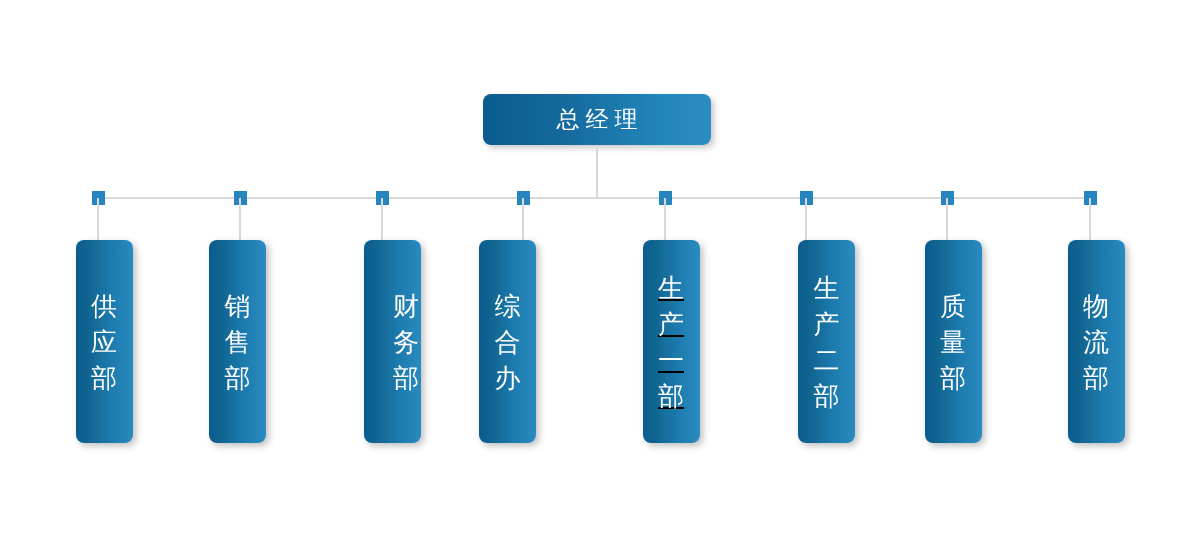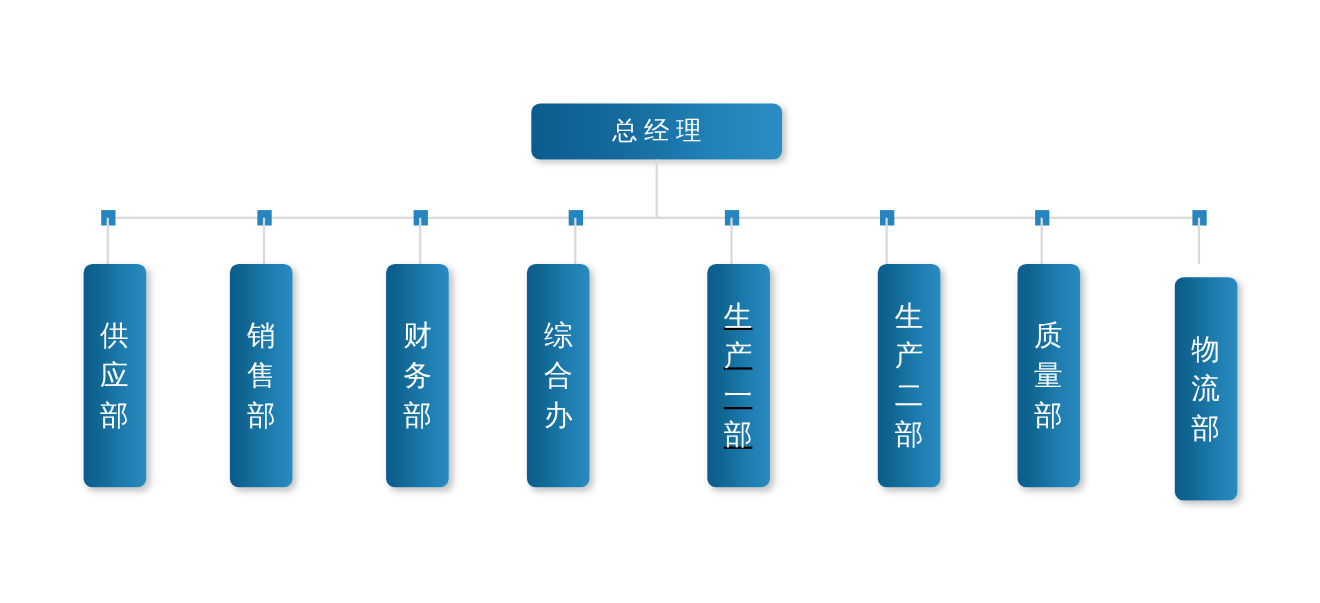--- a/index.html
+++ b/index.html
@@ -125,21 +125,21 @@
       <div class="dept-node" style="left: 75.5px;">
         <span class="dept-label">供应部</span>
       </div>
       <div class="junction-marker" style="left: 233.5px;"></div>
       <div class="branch-vertical" style="left: 239px;"></div>
       <div class="dept-node" style="left: 209px;">
         <span class="dept-label">销售部</span>
       </div>
       <div class="junction-marker" style="left: 375.5px;"></div>
       <div class="branch-vertical" style="left: 381px;"></div>
-      <div class="dept-node" style="left: 351px;">
+      <div class="dept-node" style="left: 364px; justify-content: flex-end;">
         <span class="dept-label">财务部</span>
       </div>
       <div class="junction-marker" style="left: 516.5px;"></div>
       <div class="branch-vertical" style="left: 522px;"></div>
       <div class="dept-node" style="left: 479px;">
         <span class="dept-label">综合办</span>
       </div>
       <div class="junction-marker" style="left: 658.5px;"></div>
       <div class="branch-vertical" style="left: 664px;"></div>
       <div class="dept-node" style="left: 642.5px; text-decoration: underline;">
@@ -150,18 +150,18 @@
       <div class="dept-node" style="left: 798px;">
         <span class="dept-label">生产二部</span>
       </div>
       <div class="junction-marker" style="left: 940.5px;"></div>
       <div class="branch-vertical" style="left: 946px;"></div>
       <div class="dept-node" style="left: 924.5px; align-items: center;">
         <span class="dept-label">质量部</span>
       </div>
       <div class="junction-marker" style="left: 1083.5px;"></div>
       <div class="branch-vertical" style="left: 1089px;"></div>
-      <div class="dept-node" style="left: 1067.5px; margin-top: 12px;">
+      <div class="dept-node" style="left: 1067.5px;">
         <span class="dept-label">物流部</span>
       </div>
     </div>
 
 </div>
 
 </body></html>

